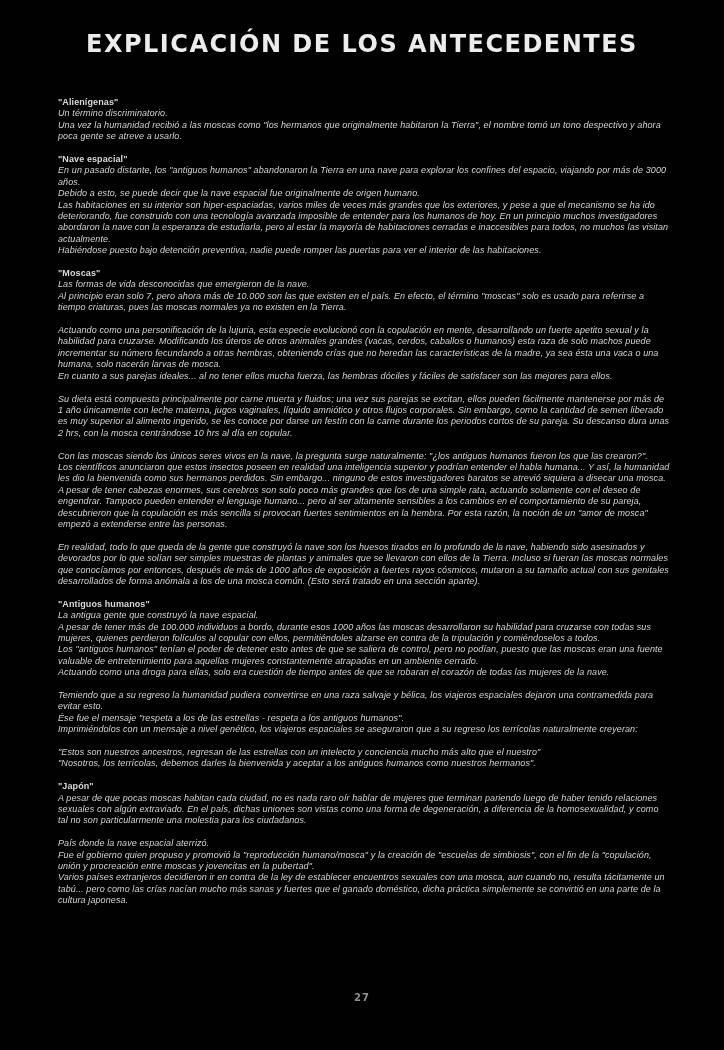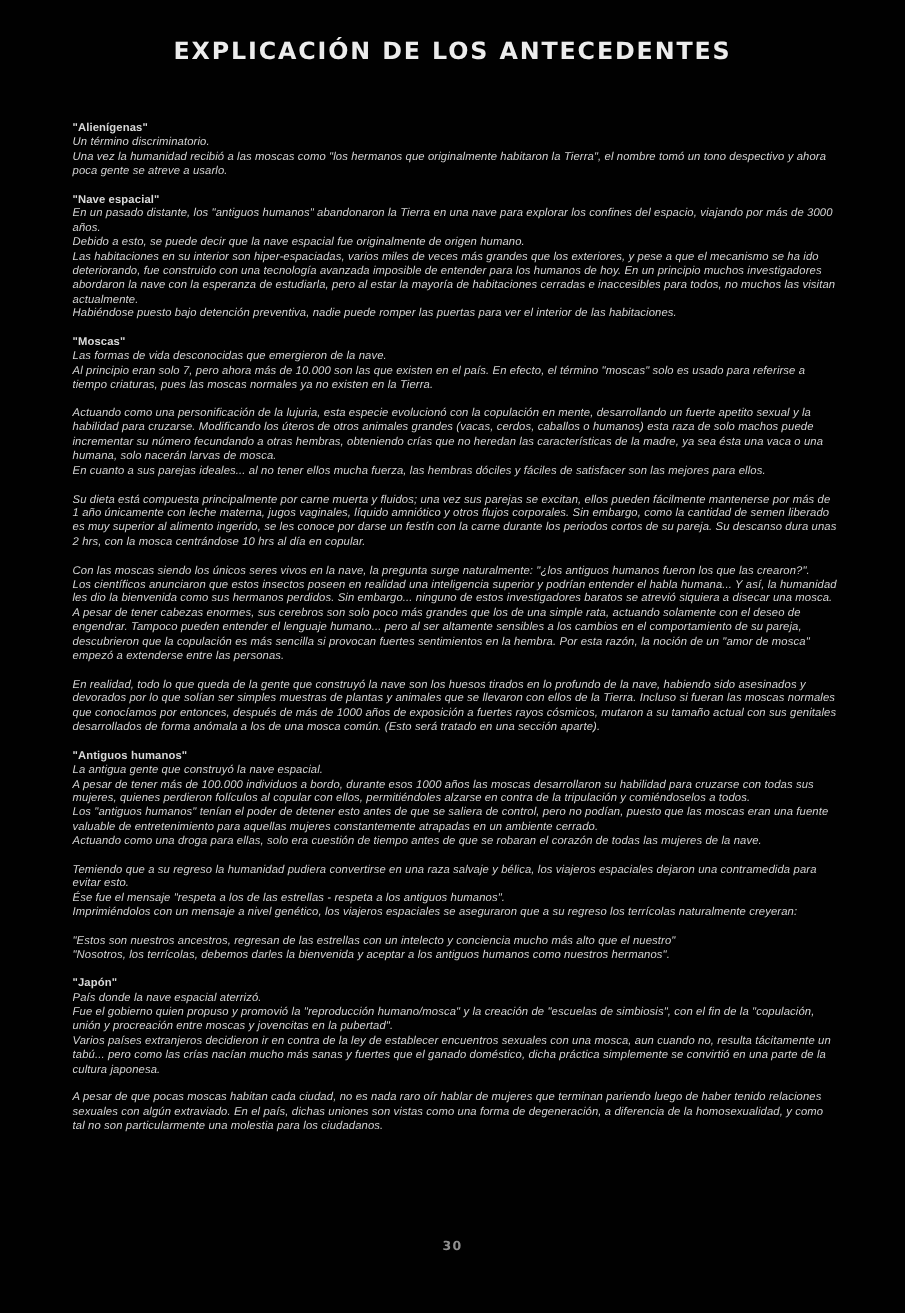--- a/index.html
+++ b/index.html
@@ -18,21 +18,21 @@
   }
   .page-title {
     position: absolute;
     top: 30px;
     left: 0;
     width: 100%;
     margin: 0;
     text-align: center;
     font-family: "DejaVu Sans", sans-serif;
     font-weight: bold;
-    font-size: 19px;
+    font-size: 24px;
     letter-spacing: 1.5px;
     color: #ececec;
     text-shadow: 0 1px 0 #000, 1px 0 0 #000;
     white-space: nowrap;
   }
   .content {
     position: absolute;
     top: 97px;
     left: 58px;
     right: 54px;
@@ -115,23 +115,23 @@
 Actuando como una droga para ellas, solo era cuestión de tiempo antes de que se robaran el corazón de todas las mujeres de la nave.</p>
       <p class="para">Temiendo que a su regreso la humanidad pudiera convertirse en una raza salvaje y bélica, los viajeros espaciales dejaron una contramedida para evitar esto.
 Ése fue el mensaje "respeta a los de las estrellas - respeta a los antiguos humanos".
 Imprimiéndolos con un mensaje a nivel genético, los viajeros espaciales se aseguraron que a su regreso los terrícolas naturalmente creyeran:</p>
       <p class="para quote-block">"Estos son nuestros ancestros, regresan de las estrellas con un intelecto y conciencia mucho más alto que el nuestro"
 "Nosotros, los terrícolas, debemos darles la bienvenida y aceptar a los antiguos humanos como nuestros hermanos".</p>
     </section>
 
     <section class="section">
       <h2 class="section-heading">"Japón"</h2>
+      <p class="para">A pesar de que pocas moscas habitan cada ciudad, no es nada raro oír hablar de mujeres que terminan pariendo luego de haber tenido relaciones sexuales con algún extraviado. En el país, dichas uniones son vistas como una forma de degeneración, a diferencia de la homosexualidad, y como tal no son particularmente una molestia para los ciudadanos.</p>
       <p class="para">País donde la nave espacial aterrizó.
 Fue el gobierno quien propuso y promovió la "reproducción humano/mosca" y la creación de "escuelas de simbiosis", con el fin de la "copulación, unión y procreación entre moscas y jovencitas en la pubertad".
 Varios países extranjeros decidieron ir en contra de la ley de establecer encuentros sexuales con una mosca, aun cuando no, resulta tácitamente un tabú... pero como las crías nacían mucho más sanas y fuertes que el ganado doméstico, dicha práctica simplemente se convirtió en una parte de la cultura japonesa.</p>
-      <p class="para">A pesar de que pocas moscas habitan cada ciudad, no es nada raro oír hablar de mujeres que terminan pariendo luego de haber tenido relaciones sexuales con algún extraviado. En el país, dichas uniones son vistas como una forma de degeneración, a diferencia de la homosexualidad, y como tal no son particularmente una molestia para los ciudadanos.</p>
     </section>
 
   </div>
 
-  <div class="page-number">30</div>
+  <div class="page-number">27</div>
 
 </div>
 
 </body></html>

